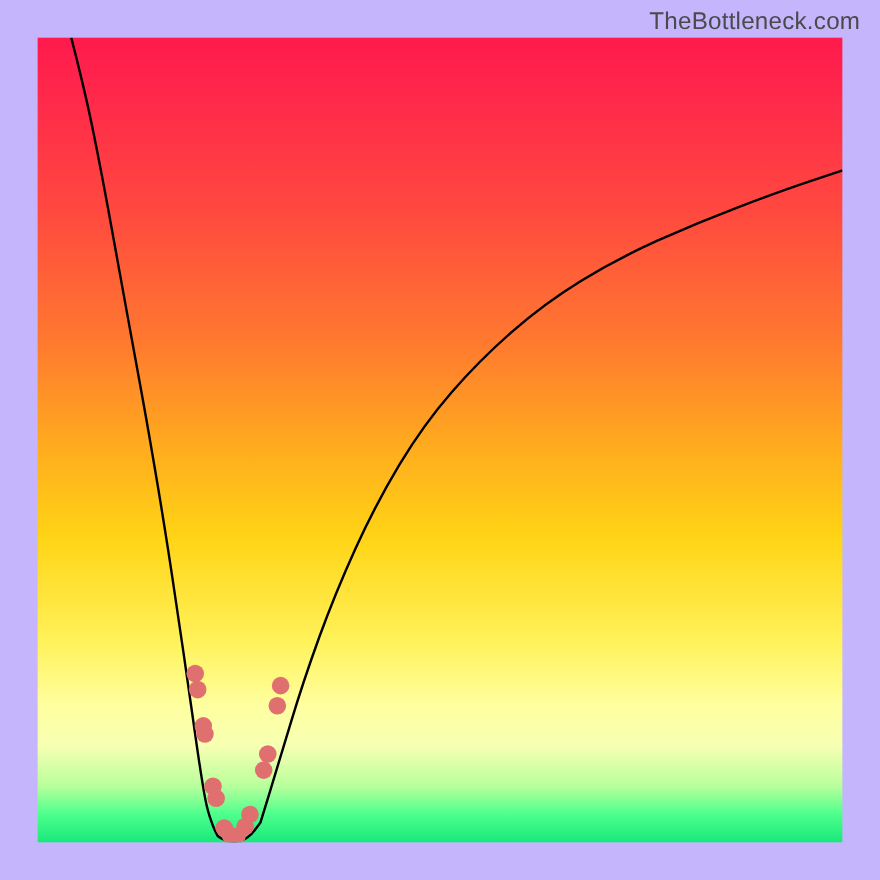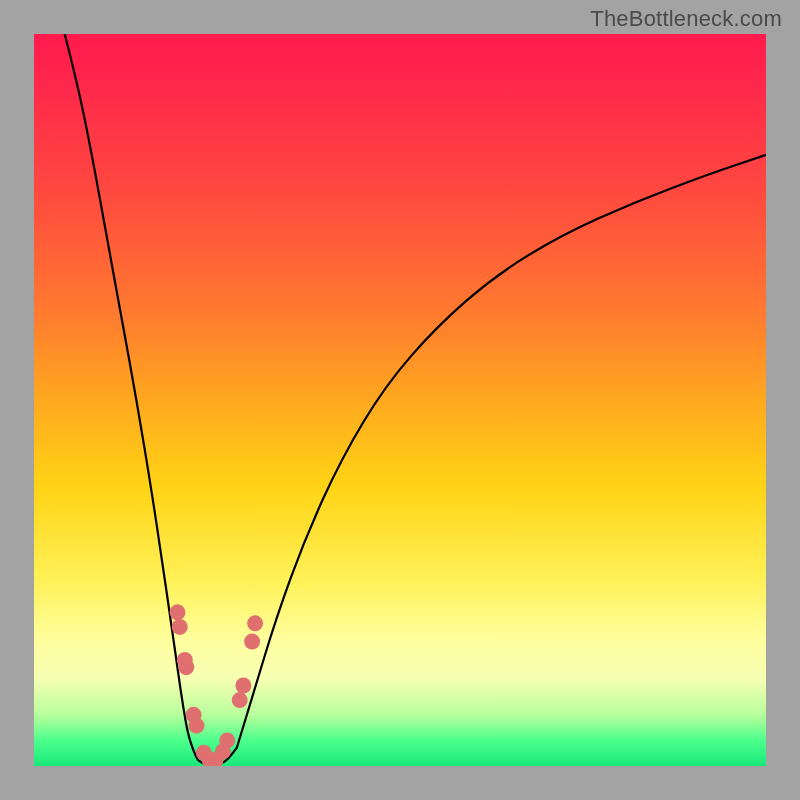--- a/index.html
+++ b/index.html
@@ -1,16 +1,16 @@
 <!DOCTYPE html>
 <html><head>
 <meta charset="utf-8">
 <style>
   html,body{margin:0;padding:0;width:800px;height:800px;overflow:hidden;background:#000;font-family:Arial,Helvetica,sans-serif}
-  .frame{position:absolute;left:0;top:0;width:800px;height:800px;background:#a3a3a3}
+  .frame{position:absolute;left:0;top:0;width:800px;height:800px;background:#c4b5fd}
   .plot{position:absolute;left:34px;top:34px;width:732px;height:732px;overflow:hidden}
   .grad{width:100%;height:100%;
     background:linear-gradient(to bottom,
       #ff1a4d 0%,
       #ff2a4a 8%,
       #ff4a3f 22%,
       #ff7a2f 38%,
       #ffa81f 50%,
       #ffd415 62%,
       #fff25a 75%,

